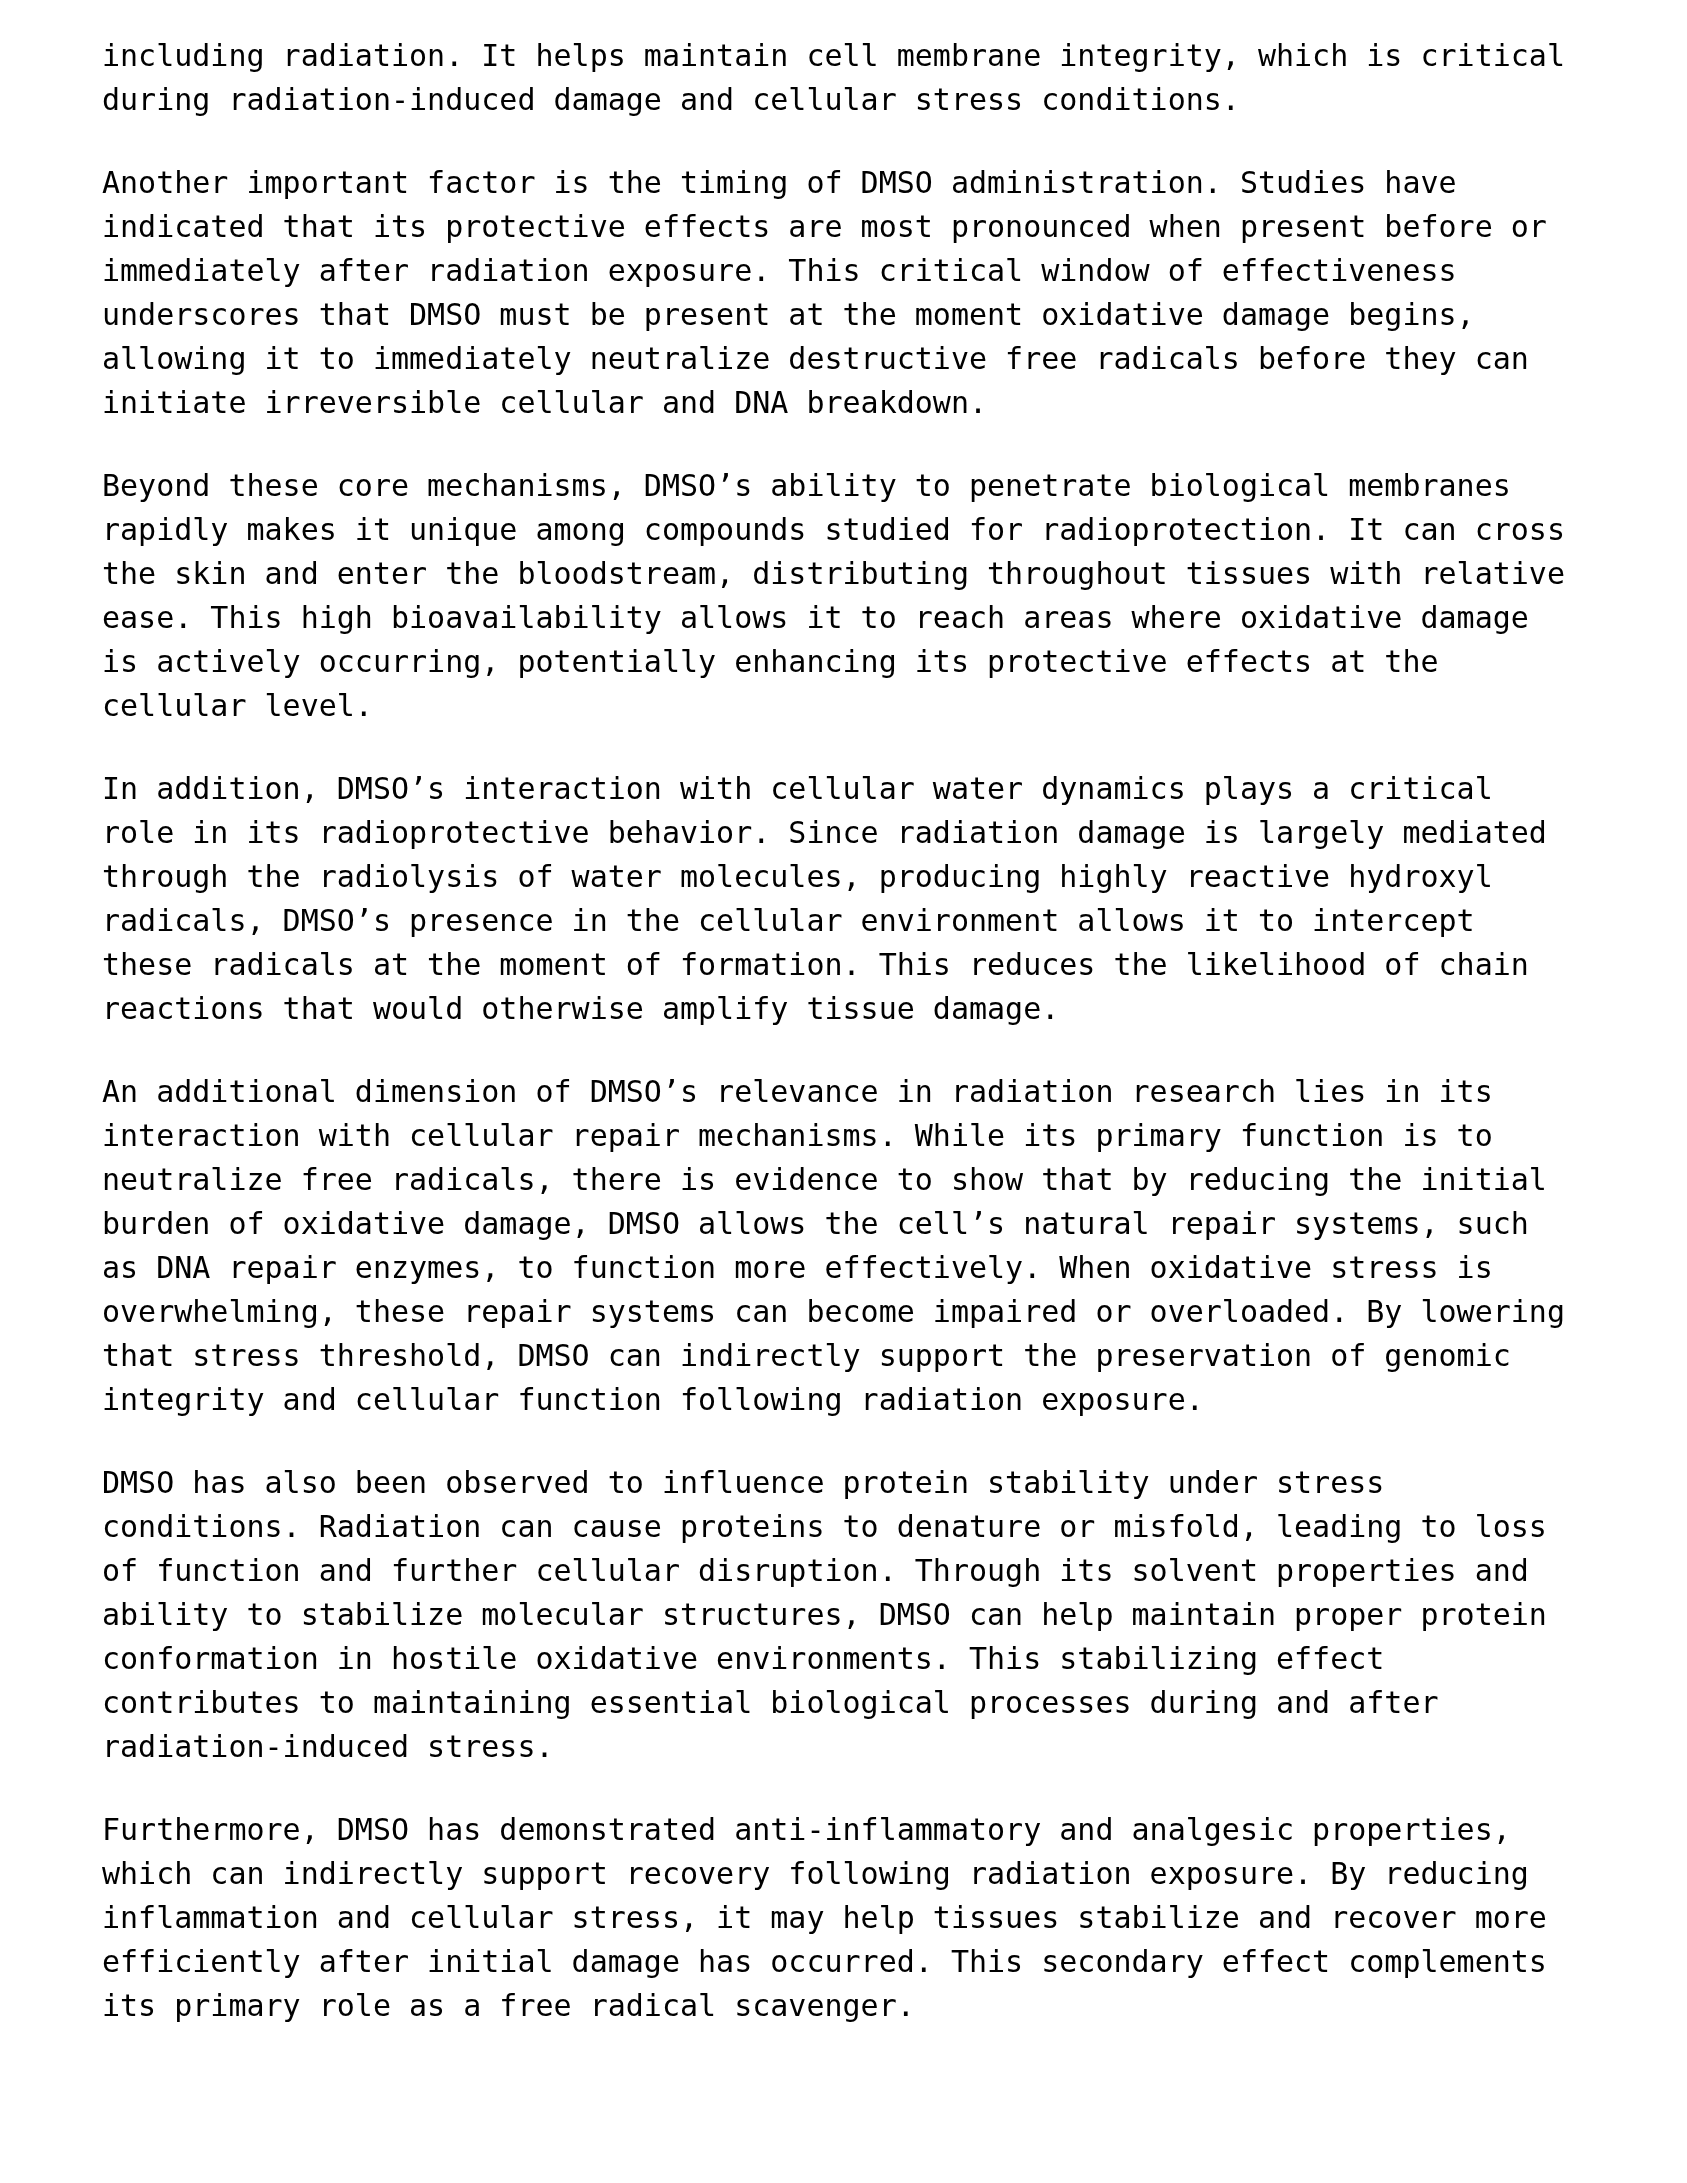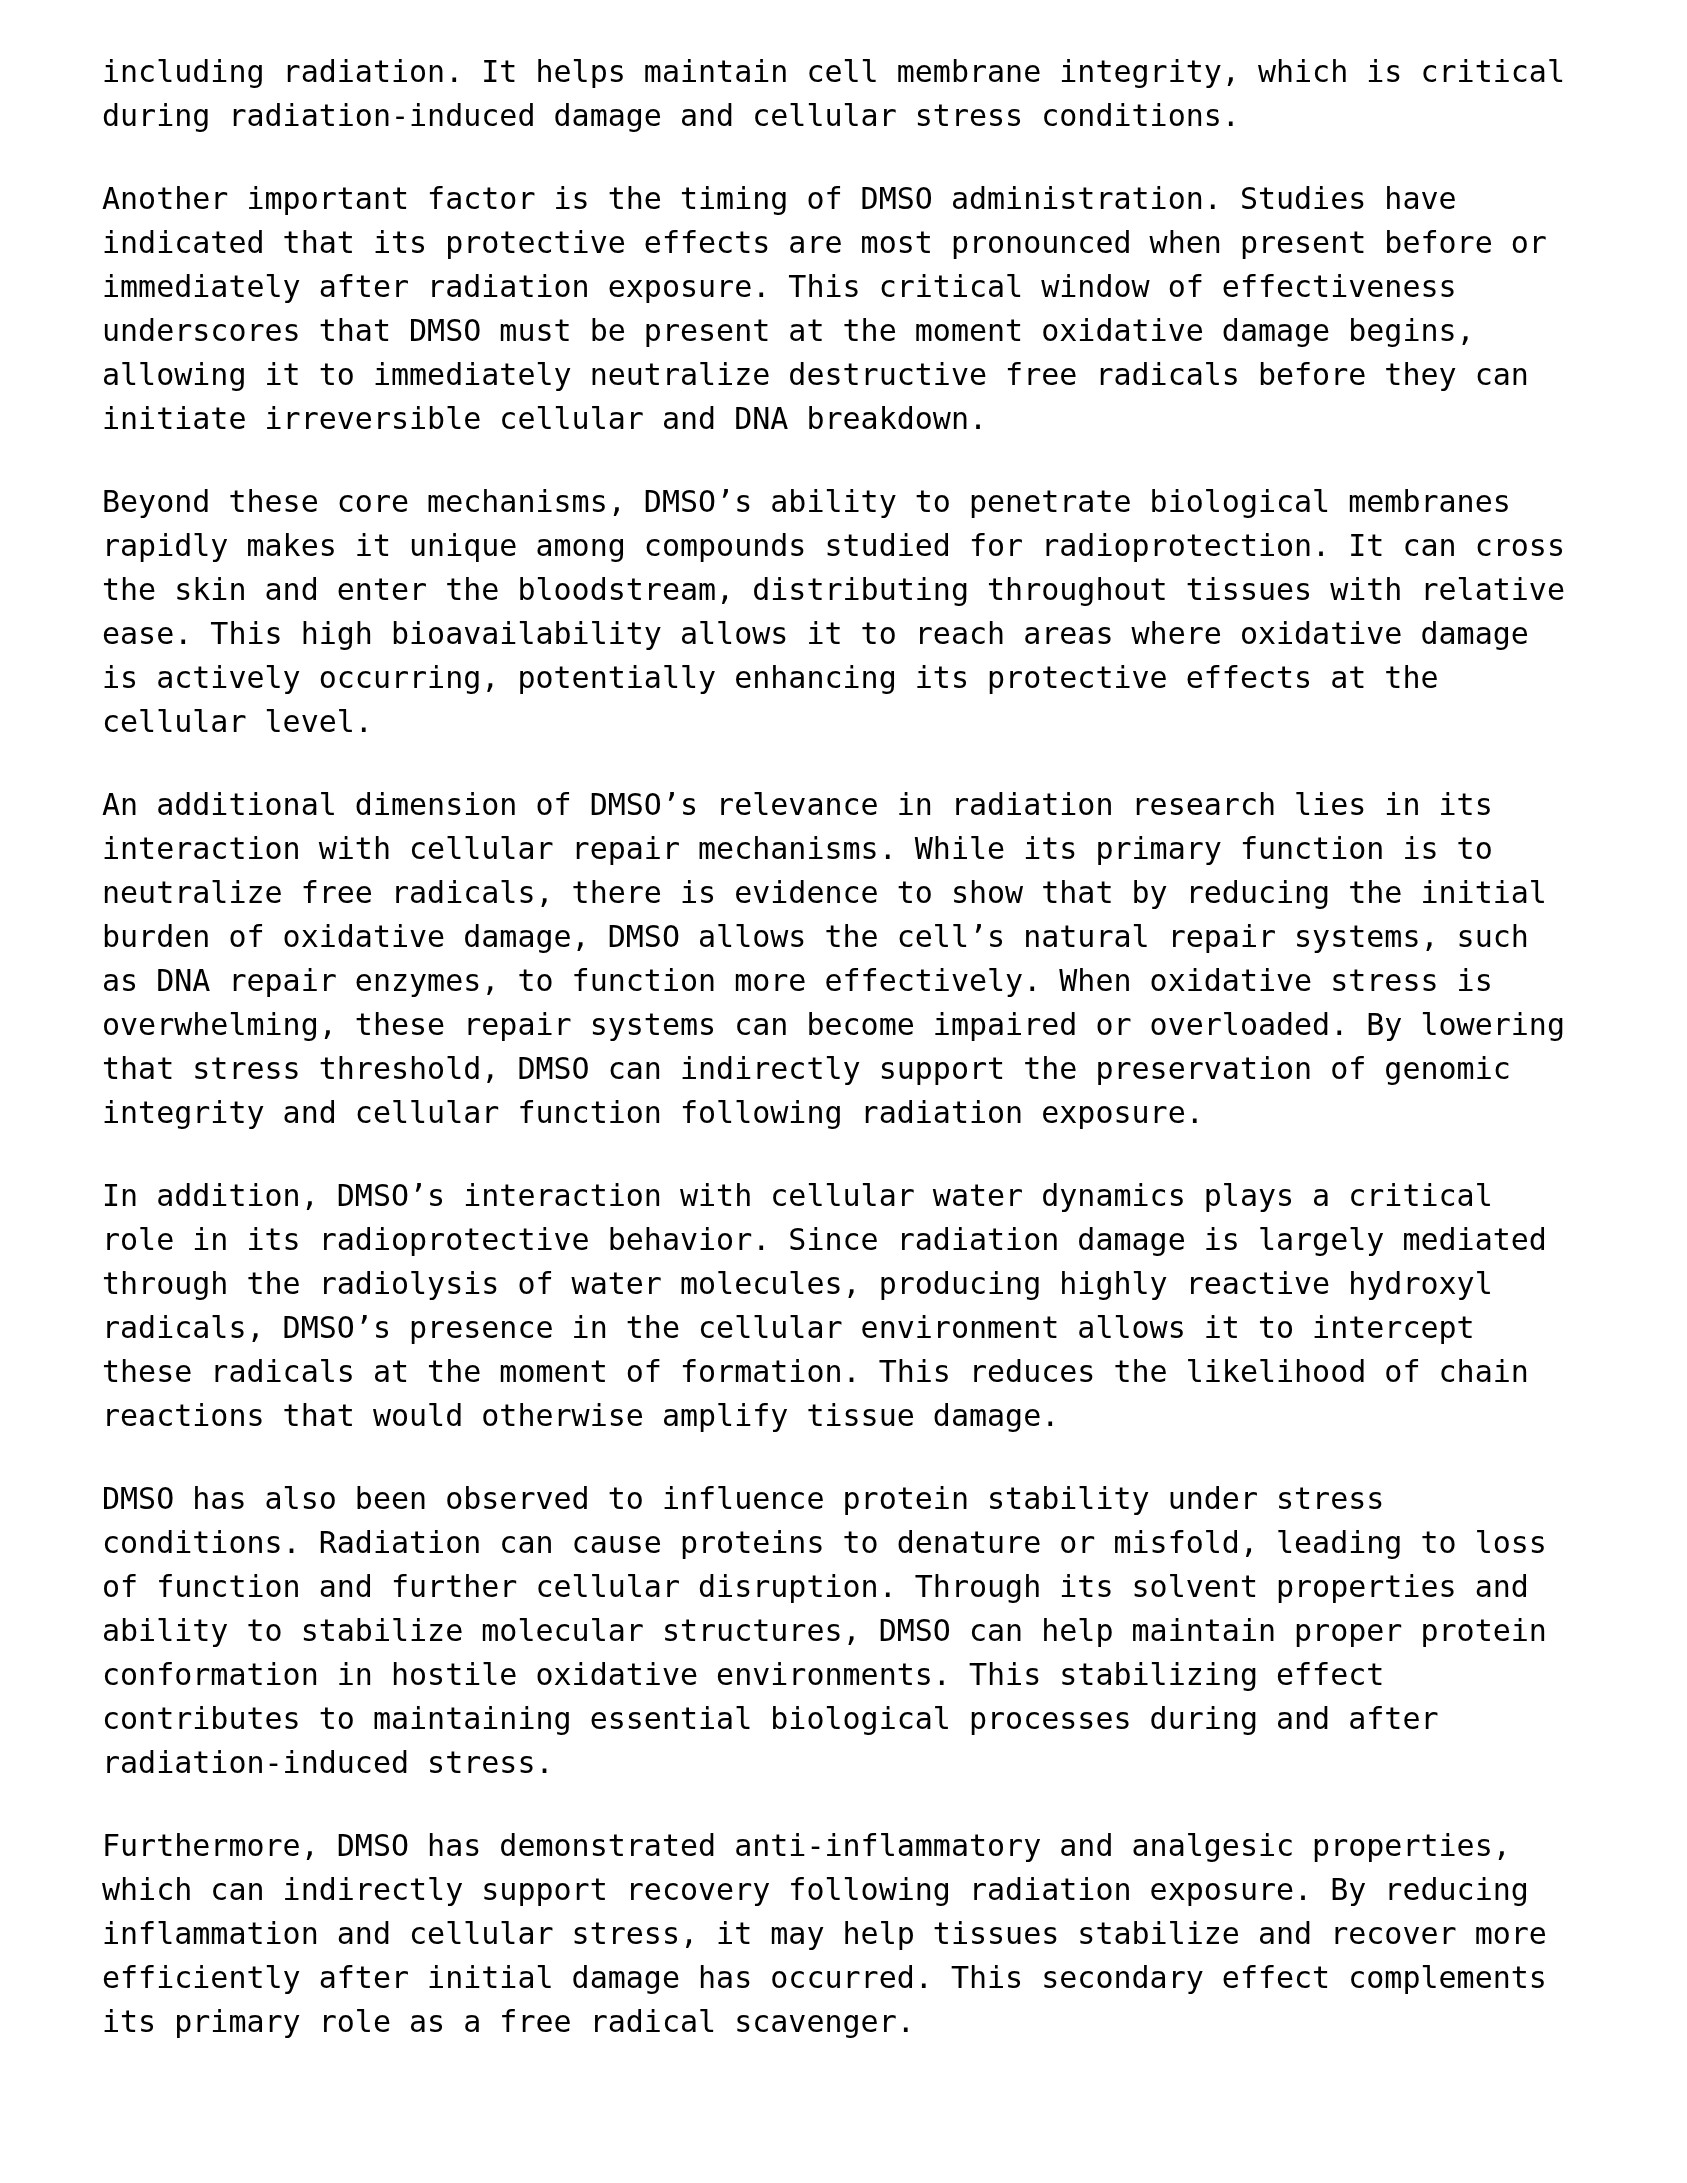--- a/index.html
+++ b/index.html
@@ -8,21 +8,21 @@
   }
   body {
     width: 1687px;
     height: 2183px;
     background: #ffffff;
   }
   .page {
     box-sizing: border-box;
     width: 1687px;
     height: 2183px;
-    padding: 50px 76px 0 102px;
+    padding: 34px 76px 0 102px;
     background: #ffffff;
     color: #000000;
     font-family: "DejaVu Sans Mono", "Liberation Mono", monospace;
     font-size: 30px;
     line-height: 44px;
     overflow: hidden;
   }
   .para {
     margin: 0 0 39px 0;
     white-space: pre;
@@ -40,34 +40,34 @@
 immediately after radiation exposure. This critical window of effectiveness
 underscores that DMSO must be present at the moment oxidative damage begins,
 allowing it to immediately neutralize destructive free radicals before they can
 initiate irreversible cellular and DNA breakdown.</p>
   <p class="para">Beyond these core mechanisms, DMSO’s ability to penetrate biological membranes
 rapidly makes it unique among compounds studied for radioprotection. It can cross
 the skin and enter the bloodstream, distributing throughout tissues with relative
 ease. This high bioavailability allows it to reach areas where oxidative damage
 is actively occurring, potentially enhancing its protective effects at the
 cellular level.</p>
+  <p class="para">In addition, DMSO’s interaction with cellular water dynamics plays a critical
+role in its radioprotective behavior. Since radiation damage is largely mediated
+through the radiolysis of water molecules, producing highly reactive hydroxyl
+radicals, DMSO’s presence in the cellular environment allows it to intercept
+these radicals at the moment of formation. This reduces the likelihood of chain
+reactions that would otherwise amplify tissue damage.</p>
   <p class="para">An additional dimension of DMSO’s relevance in radiation research lies in its
 interaction with cellular repair mechanisms. While its primary function is to
 neutralize free radicals, there is evidence to show that by reducing the initial
 burden of oxidative damage, DMSO allows the cell’s natural repair systems, such
 as DNA repair enzymes, to function more effectively. When oxidative stress is
 overwhelming, these repair systems can become impaired or overloaded. By lowering
 that stress threshold, DMSO can indirectly support the preservation of genomic
 integrity and cellular function following radiation exposure.</p>
-  <p class="para">In addition, DMSO’s interaction with cellular water dynamics plays a critical
-role in its radioprotective behavior. Since radiation damage is largely mediated
-through the radiolysis of water molecules, producing highly reactive hydroxyl
-radicals, DMSO’s presence in the cellular environment allows it to intercept
-these radicals at the moment of formation. This reduces the likelihood of chain
-reactions that would otherwise amplify tissue damage.</p>
   <p class="para">DMSO has also been observed to influence protein stability under stress
 conditions. Radiation can cause proteins to denature or misfold, leading to loss
 of function and further cellular disruption. Through its solvent properties and
 ability to stabilize molecular structures, DMSO can help maintain proper protein
 conformation in hostile oxidative environments. This stabilizing effect
 contributes to maintaining essential biological processes during and after
 radiation-induced stress.</p>
   <p class="para">Furthermore, DMSO has demonstrated anti-inflammatory and analgesic properties,
 which can indirectly support recovery following radiation exposure. By reducing
 inflammation and cellular stress, it may help tissues stabilize and recover more

